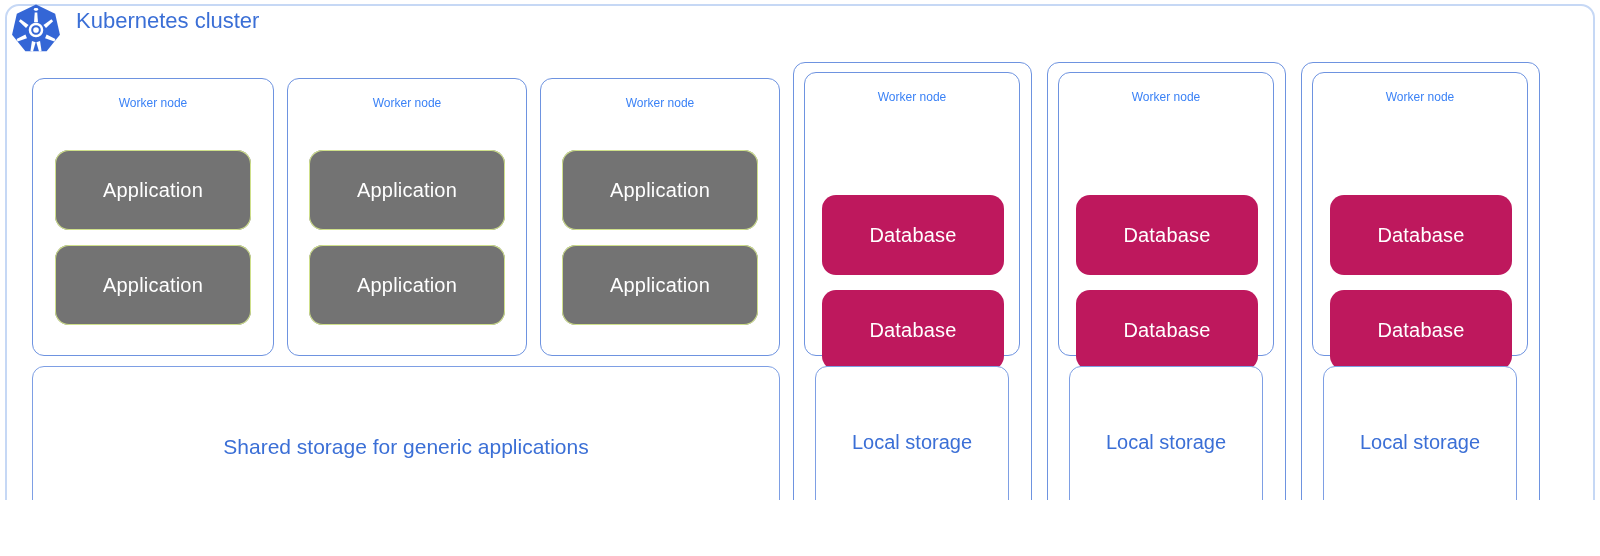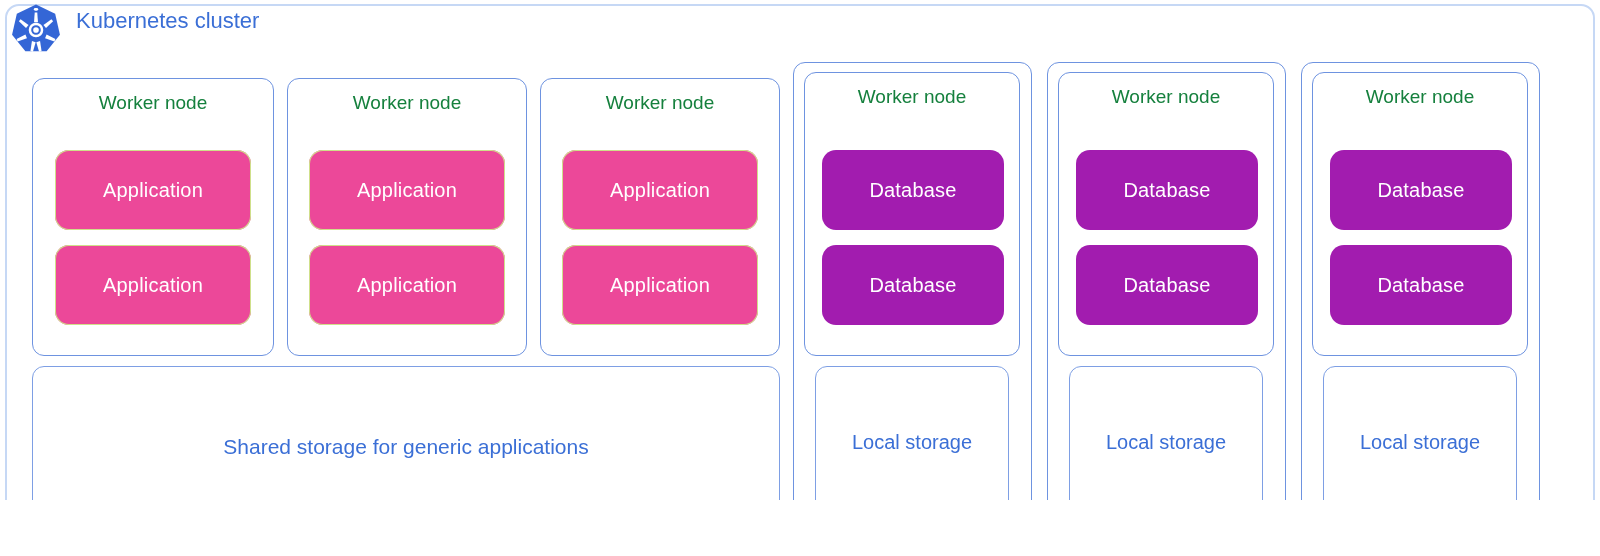--- a/index.html
+++ b/index.html
@@ -61,44 +61,45 @@
     border-radius: 12px;
     background: #ffffff;
   }
 
   .node-title {
     position: absolute;
     left: 0;
     right: 0;
     top: 12px;
     text-align: center;
-    font-size: 19px;
+    font-size: 12px;
     line-height: 24px;
-    color: #15803d;
+    color: #3b82f6;
   }
 
   
   .pill {
     position: absolute;
     box-sizing: border-box;
     border-radius: 14px;
     display: flex;
     align-items: center;
     justify-content: center;
     color: #ffffff;
     font-size: 20px;
     line-height: 24px;
     letter-spacing: .2px;
   }
   .pill.app {
-    background: #ec4899;
+    background: #737373;
     box-shadow: 0 0 0 1px #cfe08a inset;
   }
   .pill.db {
-    background: #a21caf;
+    background: #be185d;
+    margin-top: 45px;
   }
 
   
   .storage-box {
     position: absolute;
     box-sizing: border-box;
     border: 1.6px solid #7e9fe4;
     border-radius: 12px;
     background: #ffffff;
     display: flex;

